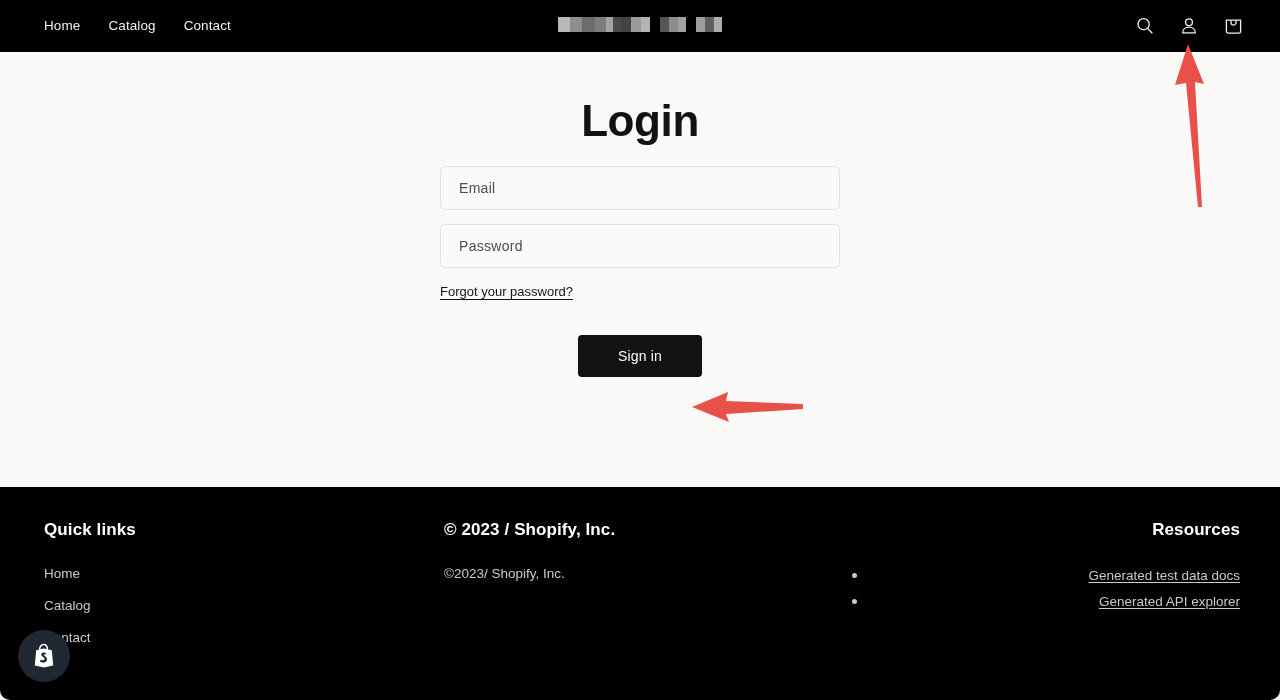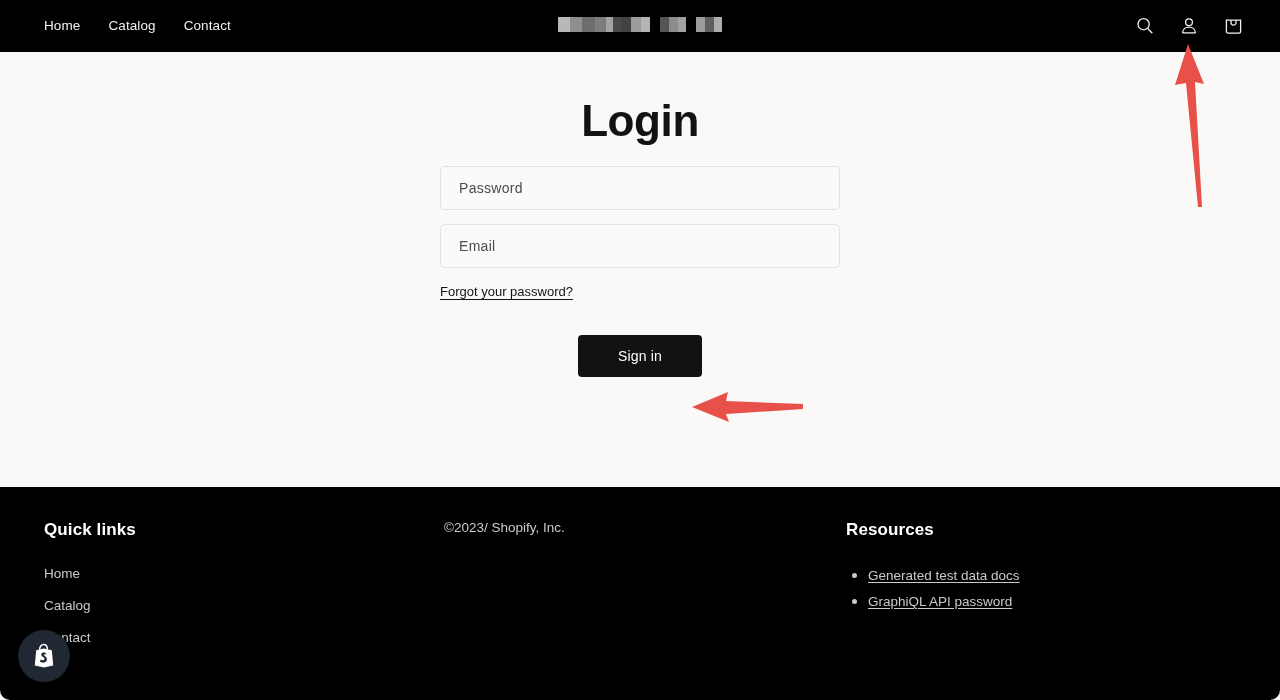--- a/index.html
+++ b/index.html
@@ -190,21 +190,21 @@
 
   .footer-cols {
     position: absolute;
     top: 33px;
     left: 0;
     width: 1280px;
     display: flex;
   }
   .fcol-1 { width: 400px; padding-left: 44px; }
   .fcol-2 { width: 400px; padding-left: 44px; }
-  .fcol-3 { width: 440px; padding-left: 46px; }
+  .fcol-3 { width: 440px; padding-left: 46px; text-align: right; }
 
   .fheading {
     color: #ffffff;
     font-size: 17px;
     font-weight: bold;
     letter-spacing: 0.1px;
     margin-bottom: 26px;
   }
 
   .flink {
@@ -306,24 +306,24 @@
       </div>
     </div>
   </div>
 
   <div class="main">
 
     <div class="page-title">Login</div>
 
     <div class="form">
       <div class="field">
+        <span class="field-label">Email</span>
+      </div>
+      <div class="field">
         <span class="field-label">Password</span>
-      </div>
-      <div class="field">
-        <span class="field-label">Email</span>
       </div>
       <a class="forgot">Forgot your password?</a>
     </div>
 
     <div class="signin-wrap">
       <button class="signin-btn">Sign in</button>
     </div>
 
   </div>
 
@@ -331,31 +331,32 @@
     <div class="footer-cols">
 
       <div class="fcol-1">
         <div class="fheading">Quick links</div>
         <a class="flink">Home</a>
         <a class="flink">Catalog</a>
         <a class="flink">Contact</a>
       </div>
 
       <div class="fcol-2">
+        <div class="fheading">© 2023 / Shopify, Inc.</div>
         <div class="ftext">©2023/ Shopify, Inc.</div>
       </div>
 
       <div class="fcol-3">
         <div class="fheading">Resources</div>
         <ul class="fbullets">
           <li>
             <a>Generated test data docs</a>
           </li>
           <li>
-            <a>GraphiQL API password</a>
+            <a>Generated API explorer</a>
           </li>
         </ul>
       </div>
     </div>
   </div>
 
   <div class="shop-badge">
     <svg width="30" height="30" viewBox="0 0 30 30">
       <path d="M7.2 9.2 L14.9 7.6 L22.8 9.2 L24.2 24.4 L14.9 26.4 L5.8 24.4 Z" fill="#ffffff"></path>
       <path d="M10.6 9.0 C10.6 5.6 12.3 3.6 14.6 3.6 C16.9 3.6 18.4 5.6 18.4 8.6" fill="none" stroke="#ffffff" stroke-width="1.5"></path>

